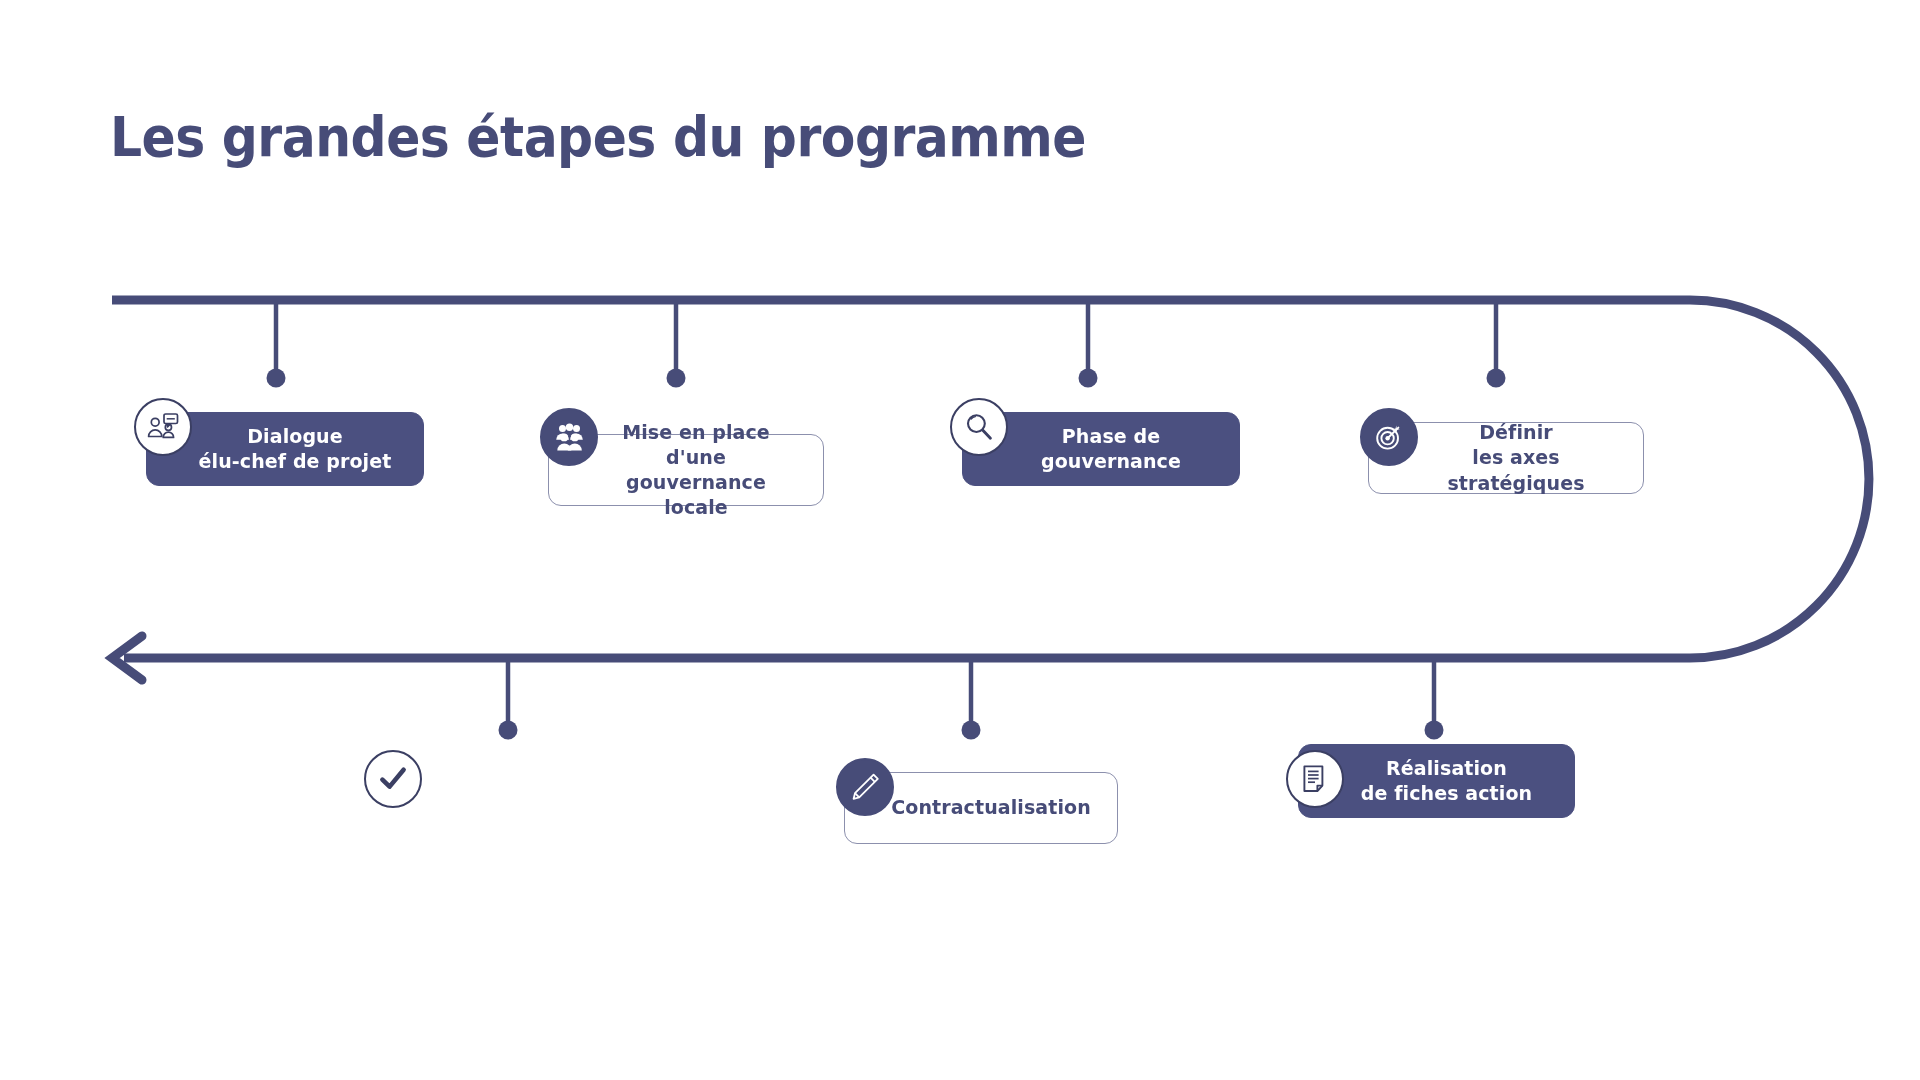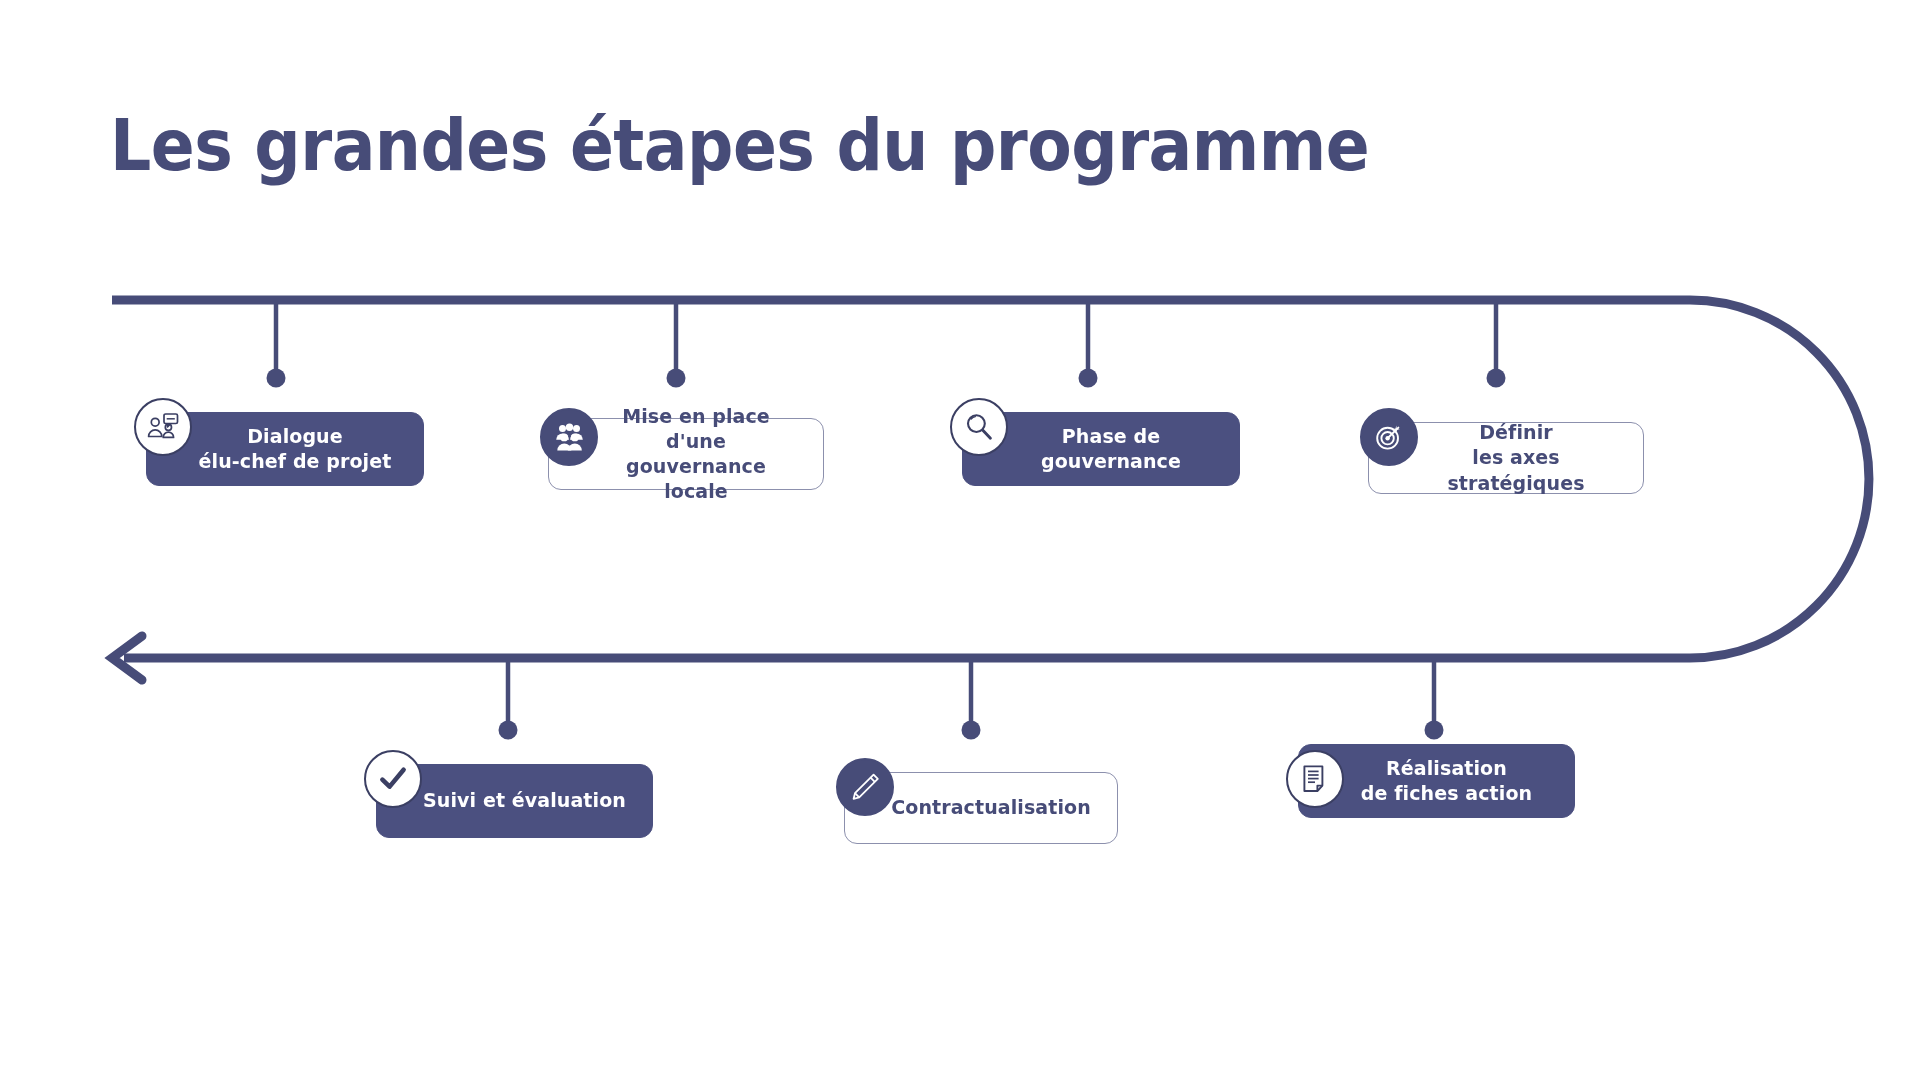--- a/index.html
+++ b/index.html
@@ -18,21 +18,21 @@
     width: 1920px;
     height: 1080px;
     background: #ffffff;
   }
 
   
   #page-title {
     position: absolute;
     left: 110px;
     top: 108px;
-    font-size: 72px;
+    font-size: 56px;
     font-weight: 700;
     letter-spacing: -0.5px;
     color: #474c78;
     white-space: nowrap;
     line-height: 1.05;
     font-stretch: condensed;
   }
 
   
   #timeline-svg {
@@ -150,21 +150,21 @@
       <line x1="20.7" y1="8.8" x2="28.8" y2="8.8" stroke="#3b3f63" stroke-width="1.5"></line>
 
       <circle cx="9.2" cy="12.2" r="3.9" stroke="#3b3f63" fill="none"></circle>
       <path d="M2.6 26.5 a6.6 6.6 0 0 1 13.2 0 z" stroke="#3b3f63" fill="none" stroke-linejoin="round"></path>
 
       <circle cx="22.4" cy="17.3" r="3.1" stroke="#3b3f63" fill="none"></circle>
       <path d="M17.2 27.4 a5.2 5.2 0 0 1 10.4 0 z" stroke="#3b3f63" fill="none" stroke-linejoin="round"></path>
     </svg>
   </div>
 
-  <div class="step-card outline" style="left:548px; top:418px; width:276px; height:72px;">Mise en place
+  <div class="step-card outline" style="left:548px; top:434px; width:276px; height:72px;">Mise en place
 d'une gouvernance locale</div>
   <div class="step-badge badge-dark" style="left:540px; top:408px;">
     <svg width="33" height="33" viewBox="0 0 33 33" fill="#ffffff">
 
       <circle cx="9.5" cy="7.6" r="3.5"></circle>
       <circle cx="23.5" cy="7.6" r="3.5"></circle>
       <circle cx="16.5" cy="6.2" r="3.7"></circle>
 
       <path d="M3.2 18.8 a6.4 6.4 0 0 1 12.8 0 z"></path>
       <path d="M17 18.8 a6.4 6.4 0 0 1 12.8 0 z"></path>
@@ -191,21 +191,20 @@
   <div class="step-badge badge-dark" style="left:1360px; top:408px;">
     <svg width="32" height="32" viewBox="0 0 32 32" fill="none" stroke="#ffffff" stroke-width="1.9">
       <circle cx="14.6" cy="17.2" r="10.4"></circle>
       <circle cx="14.6" cy="17.2" r="6.2"></circle>
       <circle cx="14.6" cy="17.2" r="2.2" fill="#ffffff" stroke="none"></circle>
       <line x1="15.6" y1="16.2" x2="25.4" y2="6.6" stroke-width="1.9" stroke-linecap="round"></line>
       <path d="M23.2 4.4 l0.6 3.2 l3.2 0.6 l-3.2 0.6 l-0.6 3.2 l-0.6 -3.2 l-3.2 -0.6 l3.2 -0.6 z" fill="#ffffff" stroke="none"></path>
     </svg>
   </div>
 
-  <div class="step-card filled" style="left:376px; top:764px; width:277px; height:74px;">Suivi et évaluation</div>
   <div class="step-badge badge-light" style="left:364px; top:750px;">
     <svg width="34" height="34" viewBox="0 0 34 34" fill="none" stroke="#3b3f63" stroke-width="4.6" stroke-linecap="round" stroke-linejoin="round">
       <path d="M6.4 17.6 L13.6 24.6 L27.6 7.8"></path>
     </svg>
   </div>
 
   <div class="step-card outline" style="left:844px; top:772px; width:274px; height:72px;">Contractualisation</div>
   <div class="step-badge badge-dark" style="left:836px; top:758px;">
     <svg width="32" height="32" viewBox="0 0 32 32" fill="none" stroke="#ffffff" stroke-width="1.8" stroke-linejoin="round">
       <path d="M24.6 3.6 l4.2 4.2 l-18.6 18.6 l-5.6 1.4 l1.4 -5.6 z"></path>

